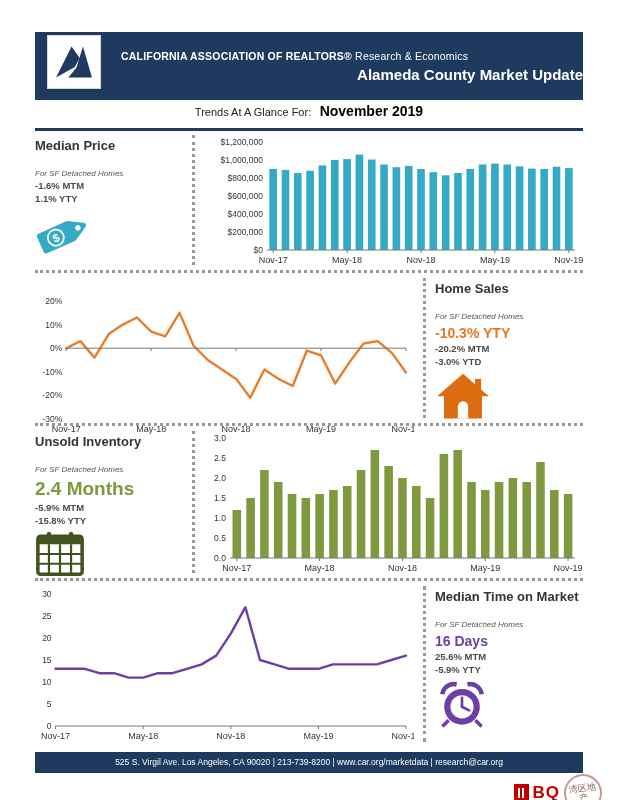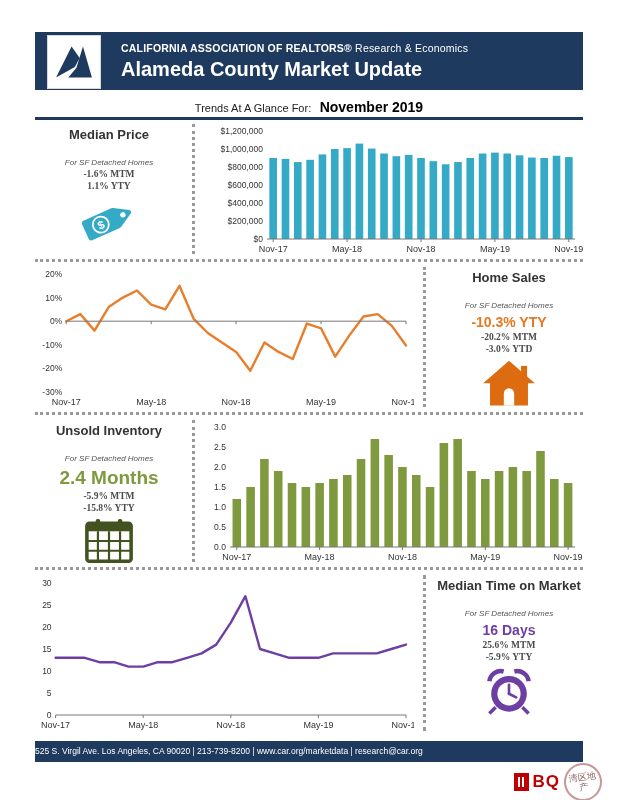--- a/index.html
+++ b/index.html
@@ -2,51 +2,51 @@
 <html><head>
 <meta charset="utf-8">
 <style>
   html,body{margin:0;padding:0;background:#e9e9e9;}
   .page{width:618px;height:800px;background:#fff;position:relative;overflow:hidden;
         font-family:"Liberation Sans",sans-serif;color:#222;margin:0 auto;
         box-shadow:0 0 4px rgba(0,0,0,.3);}
   .content{margin:0 35px;}
   .top-spacer{height:32px;}
   
-  .header{position:relative;background:#1f3a5f;height:58px;display:flex;flex-direction:column;
+  .header{position:relative;background:#1f3a5f;height:68px;display:flex;flex-direction:column;
           justify-content:center;padding-left:86px;box-sizing:border-box;}
   .logo-box{position:absolute;left:12px;top:3px;width:52px;height:52px;background:#fff;
             border:1px solid #d8d8d8;display:flex;align-items:center;justify-content:center;}
   .org-line{color:#fff;font-size:10.5px;letter-spacing:.2px;line-height:14px;}
   .org-bold{font-weight:bold;}
-  .hdr-title{color:#fff;font-size:20px;font-weight:bold;margin-top:3px;}
-  
-  .subtitle{margin-top:8px;text-align:center;border-bottom:3px solid #1f3a5f;padding-bottom:1px;}
+  .hdr-title{color:#fff;font-size:15px;font-weight:bold;margin-top:3px;text-align:right;}
+  
+  .subtitle{margin-top:2px;text-align:center;border-bottom:3px solid #1f3a5f;padding-bottom:8px;}
   .subtitle .pre{font-size:11px;color:#222;}
   .subtitle .period{font-size:14px;font-weight:bold;color:#000;margin-left:4px;}
   
   .section{display:flex;align-items:stretch;}
   .s1{height:138px;}.s2{height:148px;}.s3{height:150px;}.s4{height:164px;}
   .hdots{border-top:3px dotted #999;margin:1px 0;}
   .vdots{border-left:3px dotted #999;margin:4px 9px;}
-  .panel{width:148px;text-align:center;padding-top:7px;box-sizing:border-box;}
+  .panel{width:148px;padding-top:7px;box-sizing:border-box;}
   .panel-title{font-size:13px;font-weight:bold;color:#333;}
   .panel-sub{font-size:8px;font-style:italic;color:#555;margin-top:16px;}
   .panel-value{font-weight:bold;margin-top:4px;}
   .v-lg{font-size:19px;} .v-md{font-size:14px;}
-  .panel-stat{font-size:9.5px;font-weight:bold;color:#4a4a4a;margin-top:2px;font-family:Liberation Serif, serif;}
+  .panel-stat{font-size:9.5px;font-weight:bold;color:#4a4a4a;margin-top:2px;}
   .panel-icon{margin-top:5px;}
   .c-teal{color:#2fa8c5;} .c-orange{color:#e87722;} .c-olive{color:#7f993f;} .c-purple{color:#6e3fa3;}
   .chart{flex:1;position:relative;}
-  .ch1{height:132px;margin-top:3px;} .ch2{height:142px;margin-top:3px;}
+  .ch1{height:132px;margin-top:3px;} .ch2{height:142px;margin-top:19px;}
   .ch3{height:144px;margin-top:3px;} .ch4{height:156px;margin-top:4px;}
   svg text{font-family:"Liberation Sans",sans-serif;}
   
   .footer{margin-top:6px;background:#1f3a5f;color:#fff;height:21px;line-height:21px;
-          text-align:left;font-size:8.5px;}
+          text-align:center;font-size:8.5px;}
   
   .bottom-strip{height:36px;position:relative;}
   .branding{position:absolute;right:16px;top:1px;display:flex;align-items:center;gap:4px;}
   .brand-mark{width:15px;height:18px;background:#c00000;display:flex;align-items:center;
               justify-content:center;gap:2px;}
   .brand-mark i{display:block;width:2px;height:10px;background:#fff;}
   .brand-text{color:#c00000;font-weight:bold;font-size:17px;letter-spacing:1px;}
   .stamp{width:34px;height:34px;border:2px solid rgba(150,70,70,.55);border-radius:50%;
          display:flex;align-items:center;justify-content:center;text-align:center;
          font-size:9px;line-height:10px;color:rgba(110,50,50,.8);transform:rotate(-8deg);

